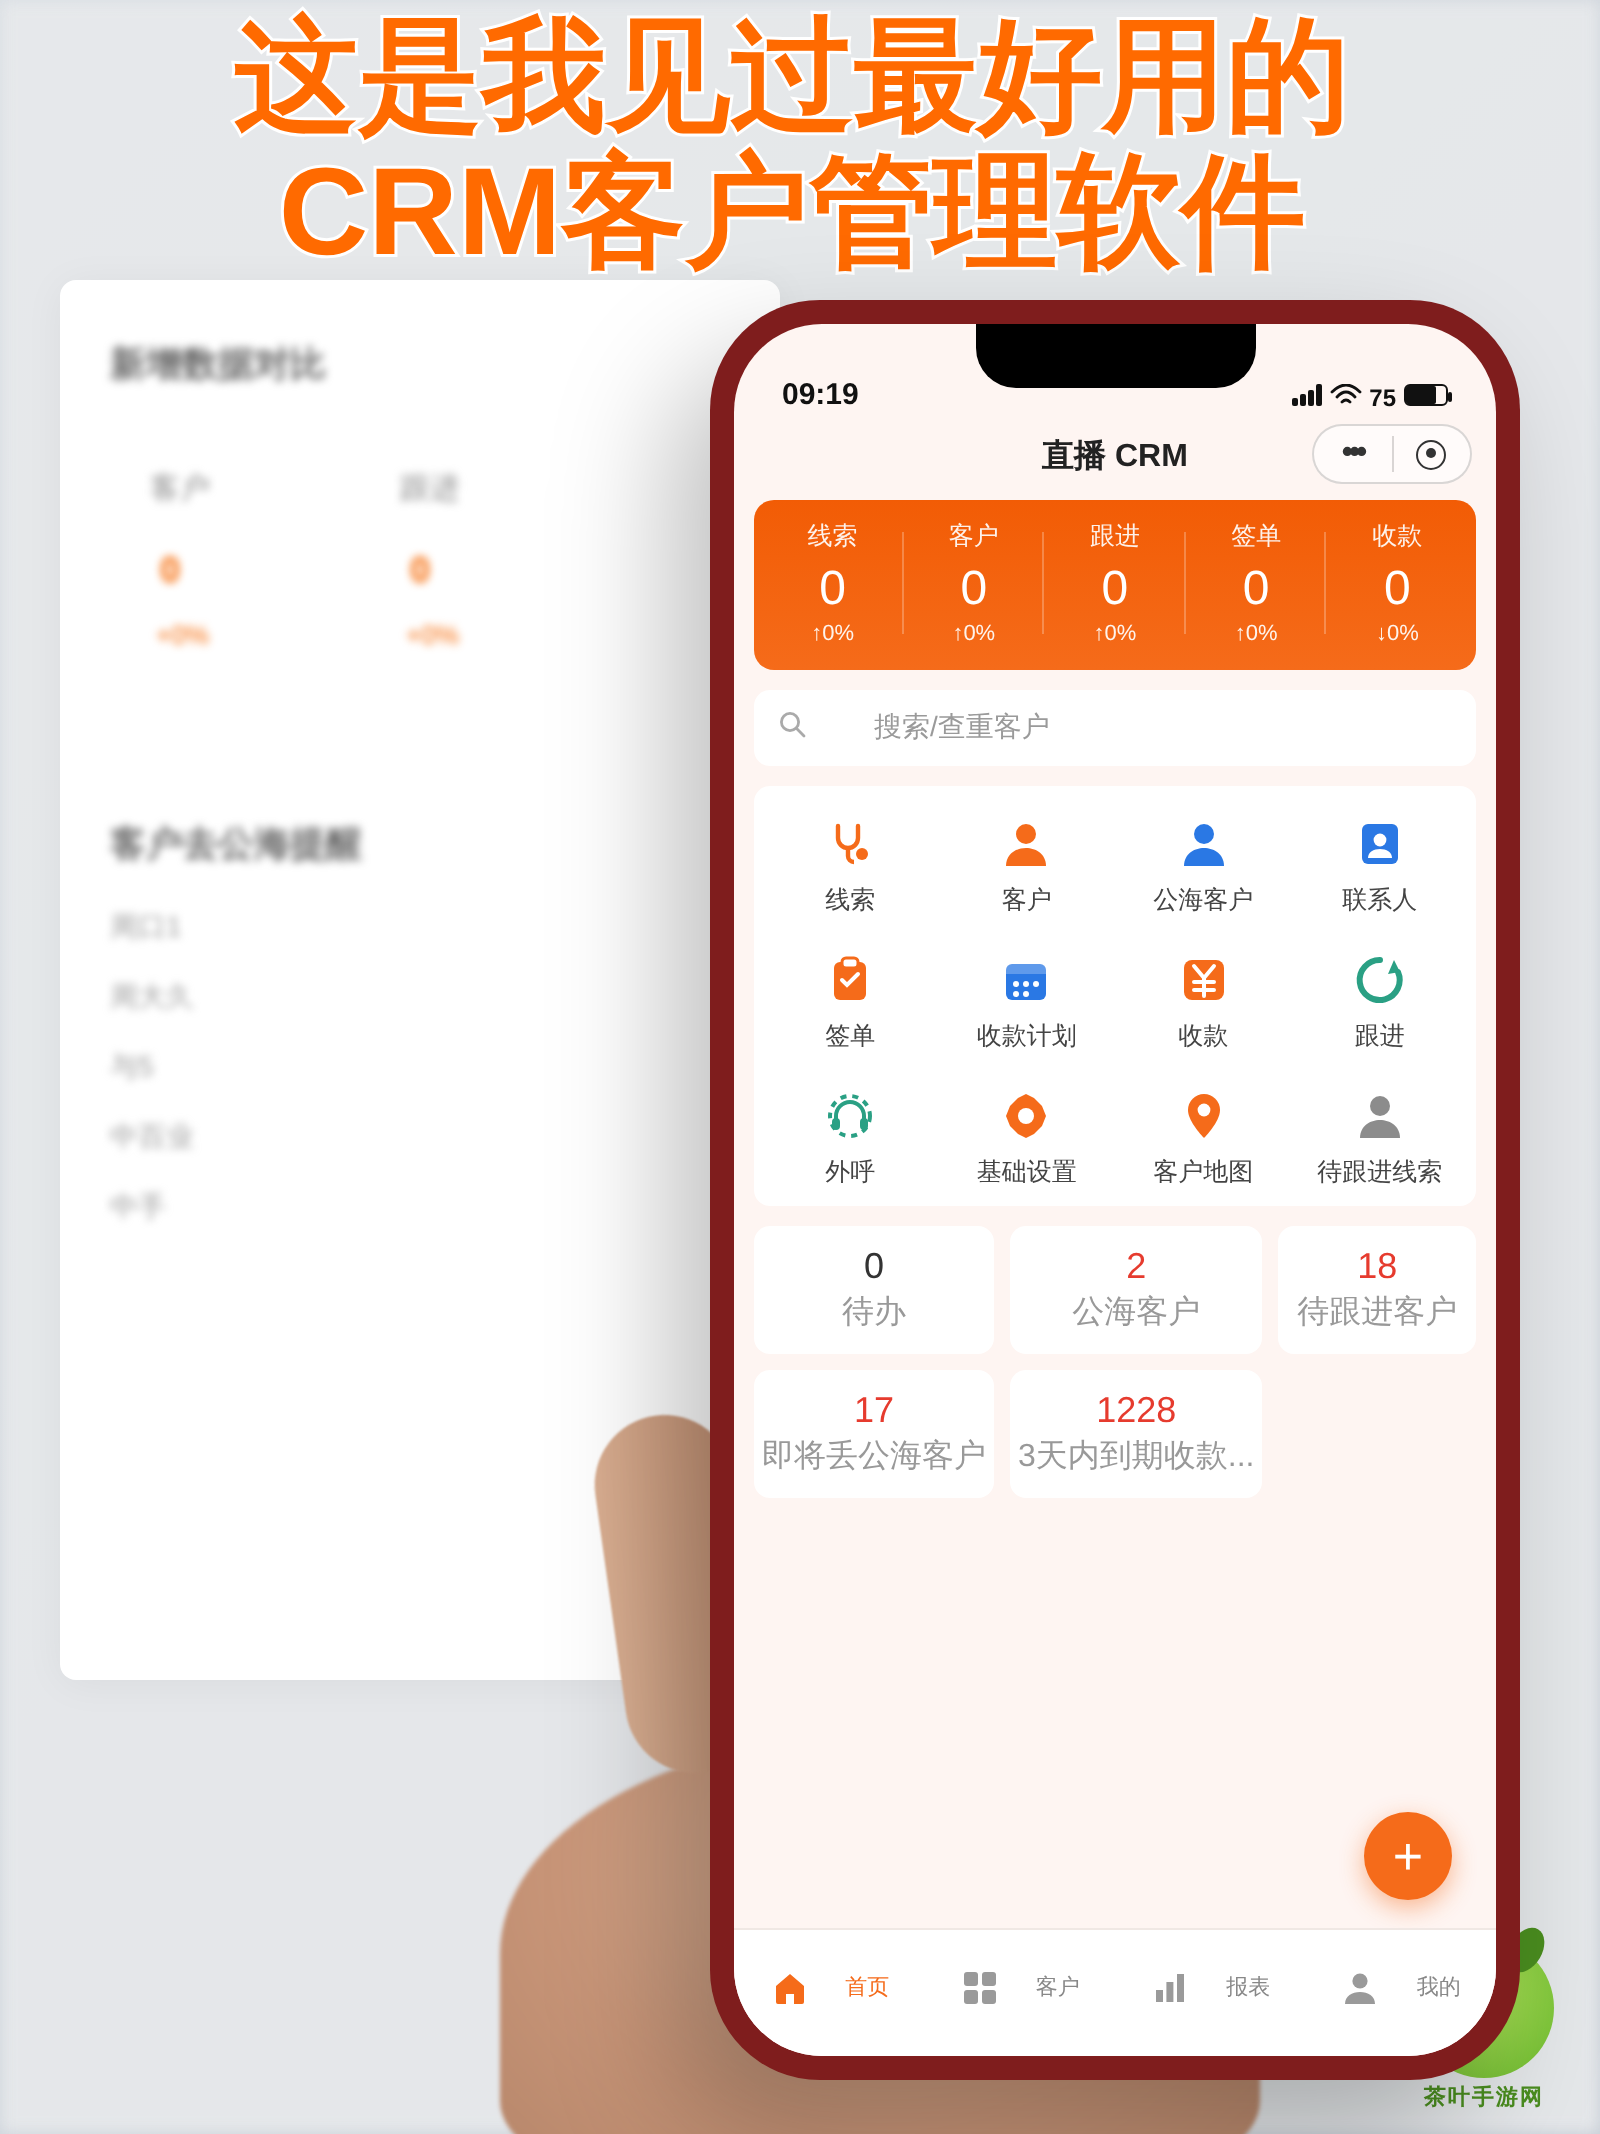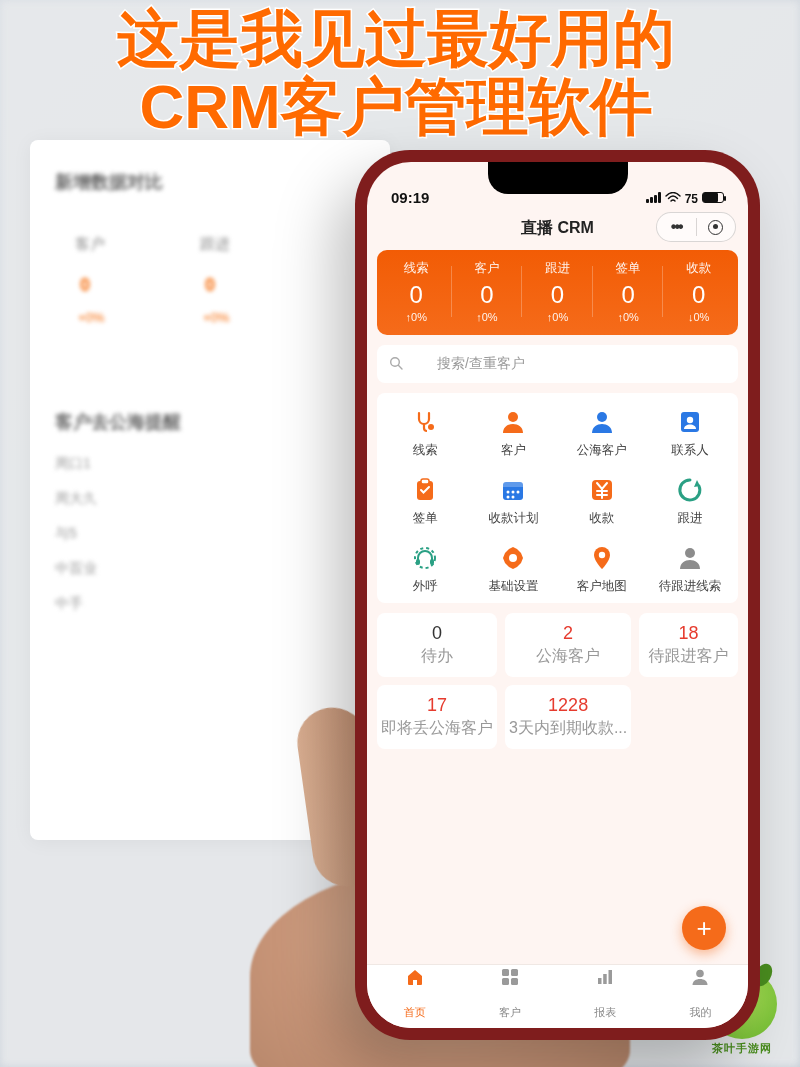--- a/index.html
+++ b/index.html
@@ -178,21 +178,21 @@
       box-shadow: 0 4px 12px rgba(245,107,26,0.45);
     }
 
     
     .tabbar {
       position: absolute; bottom: 0; left: 0; right: 0;
       height: 64px; background: #fff;
       display: flex; border-top: 1px solid #f0e8e4;
       padding-bottom: 6px;
     }
-    .tab { flex:1; display:flex; flex-direction:column; align-items:center;
+    .tab { flex:1; display:flex; flex-direction:row; align-items:center;
       justify-content:center; gap:18px; font-size:11px; color:#888;}
     .tab.active { color:#f56b1a; }
     .tabicon { width:20px; height:20px; display:flex; align-items:center; justify-content:center;}
 
     
     .hand {
       position:absolute; bottom:-20px; left:250px; width:380px; height:220px;
       z-index:6;
       background: radial-gradient(ellipse at 50% 30%, #e0b79b 0%, #c89578 60%, #b6866a 100%);
       border-radius: 60% 60% 20% 20%;

